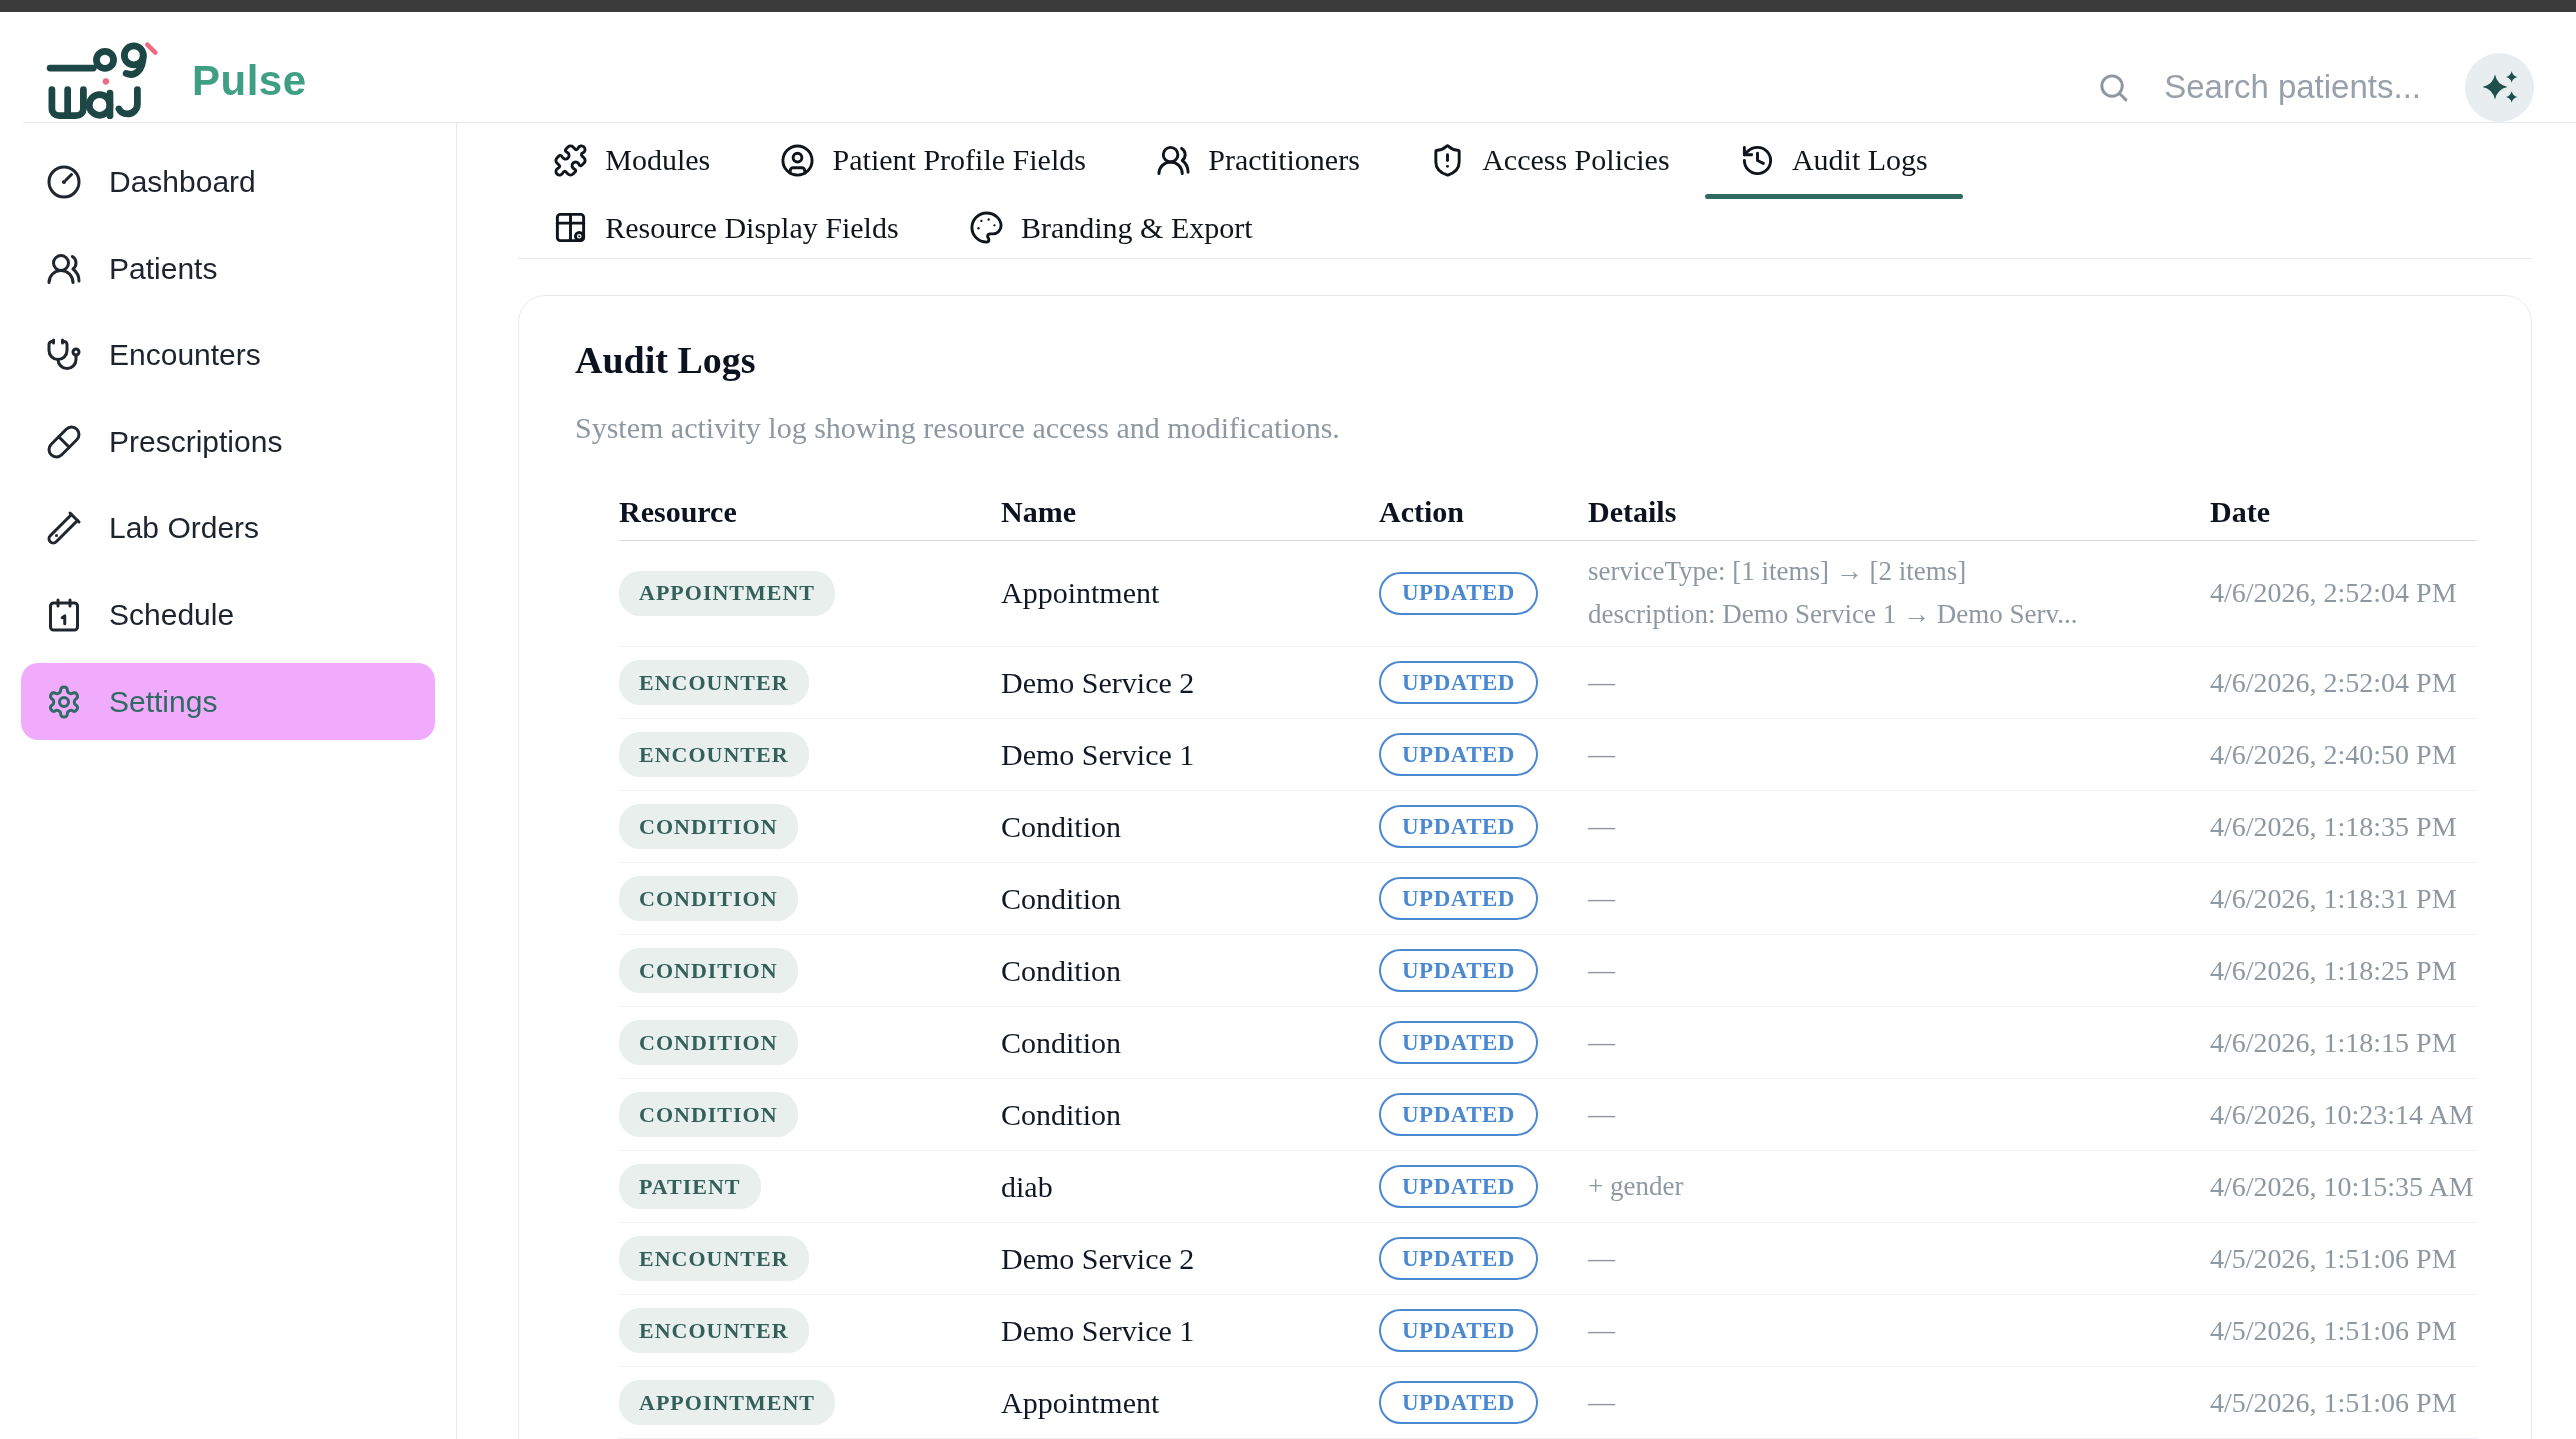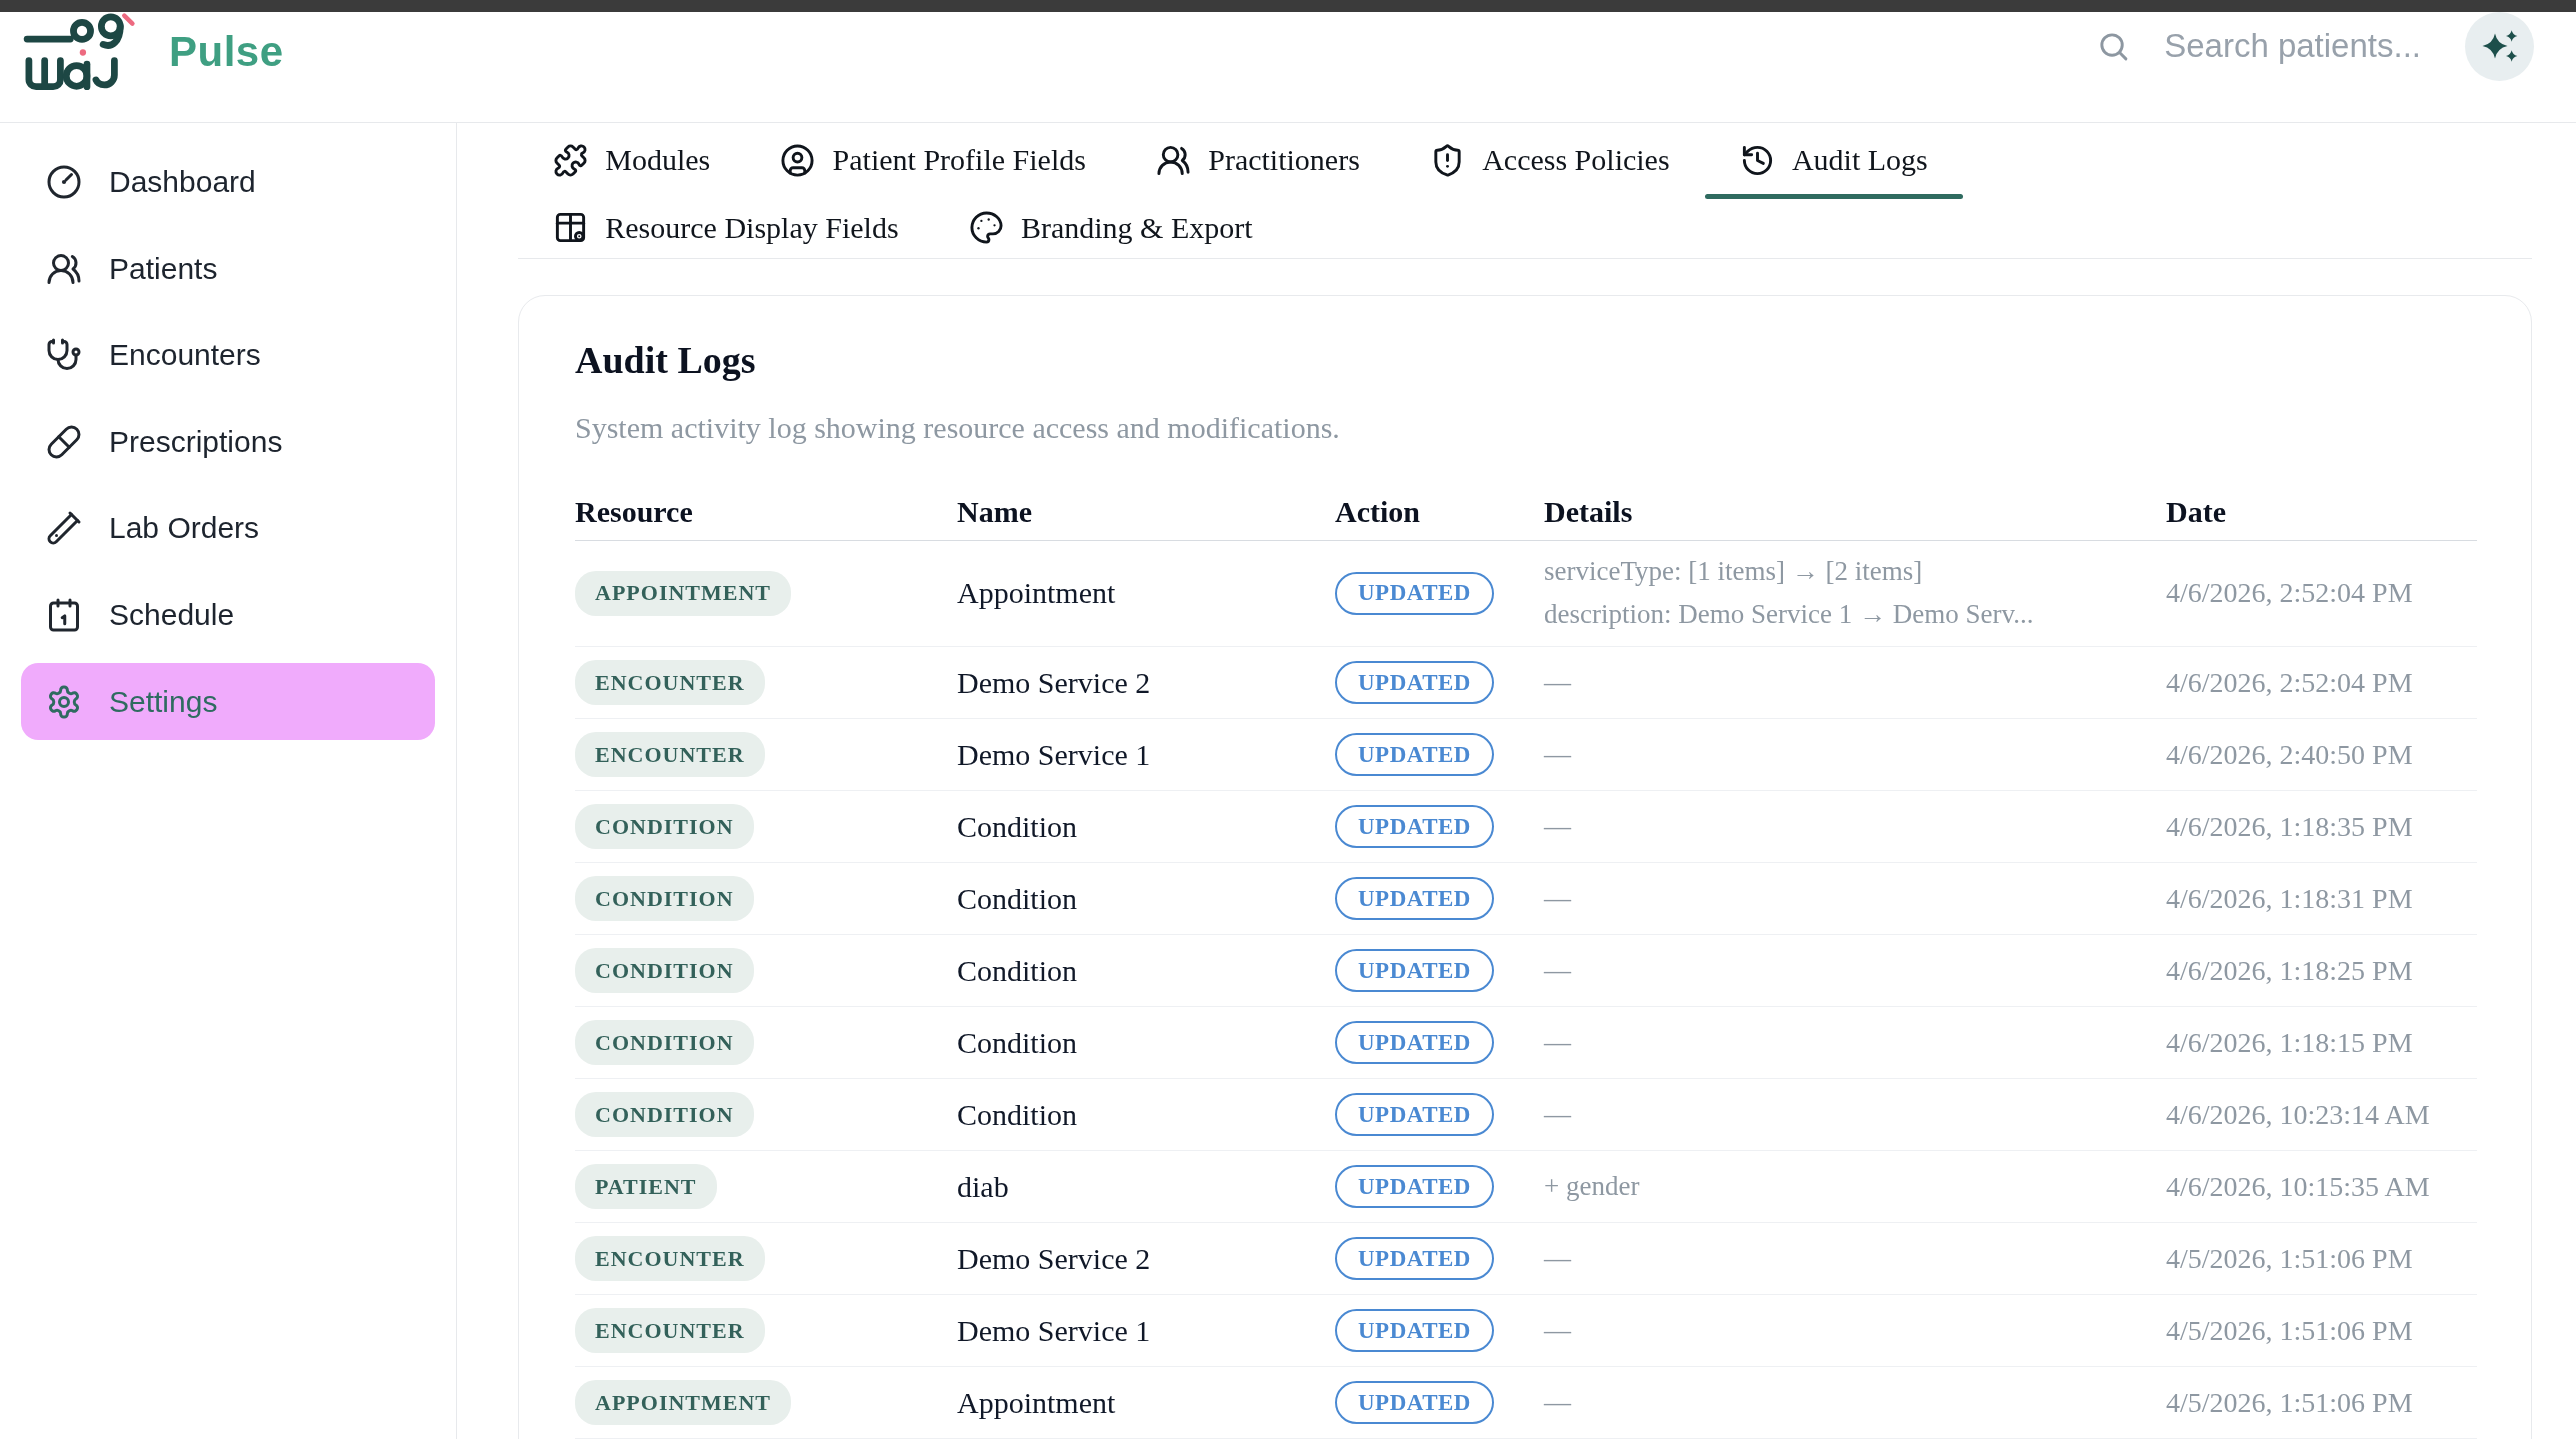--- a/index.html
+++ b/index.html
@@ -9,22 +9,22 @@
     --badge-bg:#e8efec;
     --badge-text:#33615a;
     --border:#e7e9ec;
     --ink:#10151c;
   }
   *{box-sizing:border-box;}
   html,body{margin:0;padding:0;width:2576px;height:1440px;overflow:hidden;background:#fff;
     font-family:"Liberation Sans", sans-serif;color:var(--ink);}
   .top-strip{height:11.5px;background:#3b3b3b;width:100%;}
   
-  header{height:111px;display:flex;align-items:flex-start;justify-content:space-between;
-    padding:0 42px 0 23px;border-bottom:1.9px solid var(--border);background:#fff;}
+  header{height:111px;display:flex;align-items:flex-end;justify-content:space-between;
+    padding:0 42px 0 23px;border-bottom:1.9px solid var(--border);background:#fff;margin-left:23px;}
   .brand{display:flex;align-items:center;}
   .brand-logo{width:127px;height:81px;}
   .brand-name{margin-left:19px;font-size:42px;font-weight:600;color:#3f9f82;letter-spacing:0.5px;}
   .header-right{display:flex;align-items:center;gap:44px;}
   .search{display:flex;align-items:center;gap:33px;cursor:text;}
   .search svg{width:35px;height:35px;color:#8d97a1;}
   .search-ph{font-size:33px;color:#98a1ab;}
   .ai-button{width:69px;height:69px;border-radius:50%;border:none;background:#e8eef0;
     display:flex;align-items:center;justify-content:center;cursor:pointer;}
   .ai-button svg{width:40px;height:40px;color:#1d4f4b;}
@@ -45,21 +45,21 @@
   .tab-row:nth-child(2) .tab{height:60px;}
   .tab svg{width:35px;height:35px;}
   .tab.active::after{content:"";position:absolute;left:0;right:0;bottom:-1.9px;height:5.8px;
     background:var(--accent);border-radius:3.8px;}
   
   .card{margin-top:36px;border:1.9px solid #e8eaed;border-radius:27px;background:#fff;
     padding:42px 54px 38px 56px;height:1344px;}
   .card h2{margin:0;font-size:38px;font-weight:700;color:#0c1220;}
   .card .subtitle{margin:29px 0 0 0;font-size:30px;color:var(--muted);}
   .table{margin-top:40px;}
-  .thead,.trow{display:grid;grid-template-columns:382px 378px 209px 622px 1fr;align-items:center;}
+  .thead,.trow{display:grid;grid-template-columns:382px 378px 209px 622px 1fr;align-items:center;margin-left:44px;}
   .thead{height:56px;border-bottom:1.9px solid #d8dce1;}
   .th{font-size:30px;font-weight:700;color:#0c1220;}
   .trow{min-height:72px;border-bottom:1.9px solid #eef0f3;padding:9.6px 0;}
   .cell{font-size:30px;color:#101828;}
   .res-badge{display:inline-block;background:var(--badge-bg);color:var(--badge-text);
     font-size:22px;font-weight:700;letter-spacing:1px;padding:9.6px 20px;border-radius:21px;}
   .action-badge{display:inline-block;border:2.9px solid var(--updated);color:var(--updated);
     font-size:23px;font-weight:700;letter-spacing:0.5px;padding:6.7px 21px;border-radius:25px;background:#fff;}
   .details-cell{font-size:27px;color:var(--muted);line-height:1.6;padding-right:29px;}
   .date-cell{font-size:28px;color:var(--muted);}

